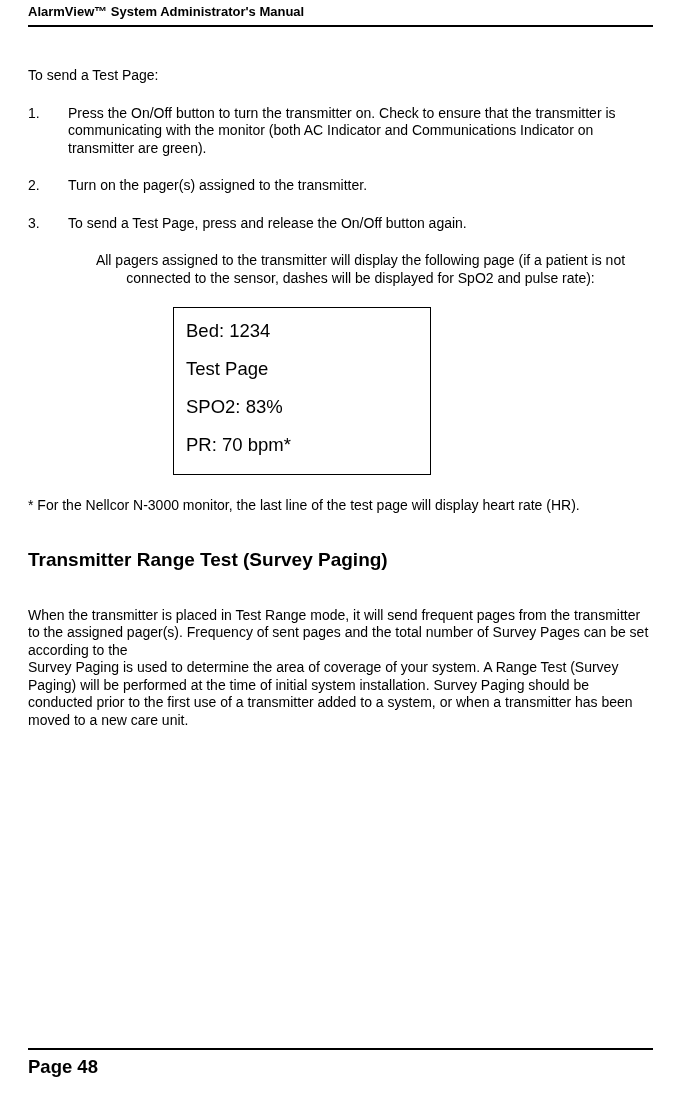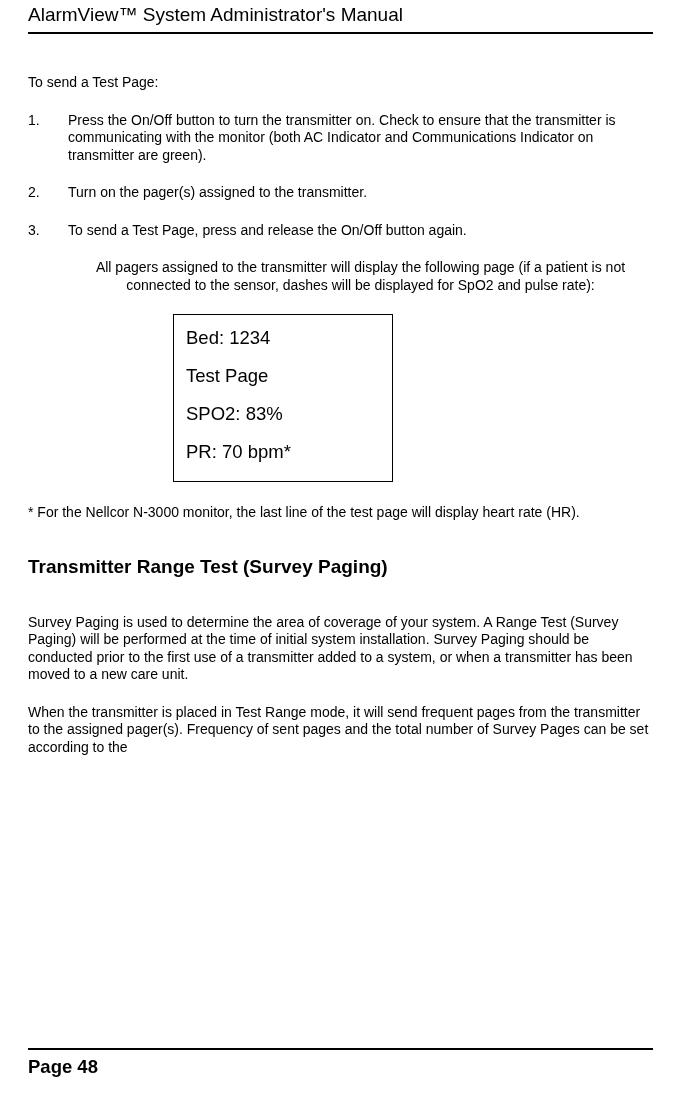--- a/index.html
+++ b/index.html
@@ -12,22 +12,22 @@
     color: #000000;
   }
   .page {
     width: 681px;
     height: 1096px;
     box-sizing: border-box;
     padding: 4px 28px 0 28px;
     position: relative;
   }
   .running-header {
-    font-size: 19px;
-    font-weight: normal;
+    font-size: 13px;
+    font-weight: bold;
   }
   .header-rule {
     border: none;
     border-top: 2px solid #000;
     margin: 6px 0 40px 0;
   }
   .body-text {
     font-size: 14px;
     line-height: 1.25;
   }
@@ -48,21 +48,21 @@
     margin-bottom: 20px;
   }
   ol.numbered > li .num {
     position: absolute;
     left: 0;
     top: 0;
   }
   .bold { font-weight: normal; }
   .display-box {
     border: 1.5px solid #000;
-    width: 220px;
+    width: 258px;
     margin: 0 0 22px 145px;
     padding: 12px 12px 10px 12px;
     box-sizing: border-box;
   }
   .display-box div {
     margin-bottom: 16px;
     font-size: 18.5px;
   }
   .display-box div:last-child {
     margin-bottom: 8px;
@@ -120,23 +120,23 @@
     <div>Bed: 1234</div>
     <div>Test Page</div>
     <div>SPO2: 83%</div>
     <div>PR: 70 bpm*</div>
   </div>
 
   <div class="body-text indent-1 para">* For the Nellcor N-3000 monitor, the last line of the test page will display heart rate (HR).</div>
 
   <h2 class="section-heading">Transmitter Range Test (Survey Paging)</h2>
 
+  <div class="body-text">When the transmitter is placed in Test Range mode, it will send frequent pages from the transmitter to the assigned pager(s).  Frequency of sent pages and the total number of Survey Pages can be set according to the</div>
+
   <div class="body-text para" style="margin-bottom:20px;">Survey Paging is used to determine the area of coverage of your system. A Range Test (Survey Paging) will be performed at the time of initial system installation. Survey Paging should be conducted prior to the first use of a transmitter added to a system, or when a transmitter has been moved to a new care unit.</div>
-
-  <div class="body-text">When the transmitter is placed in Test Range mode, it will send frequent pages from the transmitter to the assigned pager(s).  Frequency of sent pages and the total number of Survey Pages can be set according to the</div>
 
   <div class="footer-area">
     <hr class="footer-rule">
     <div class="footer-row">
       <span>Page 48</span>
     </div>
   </div>
 
 </div>
 

